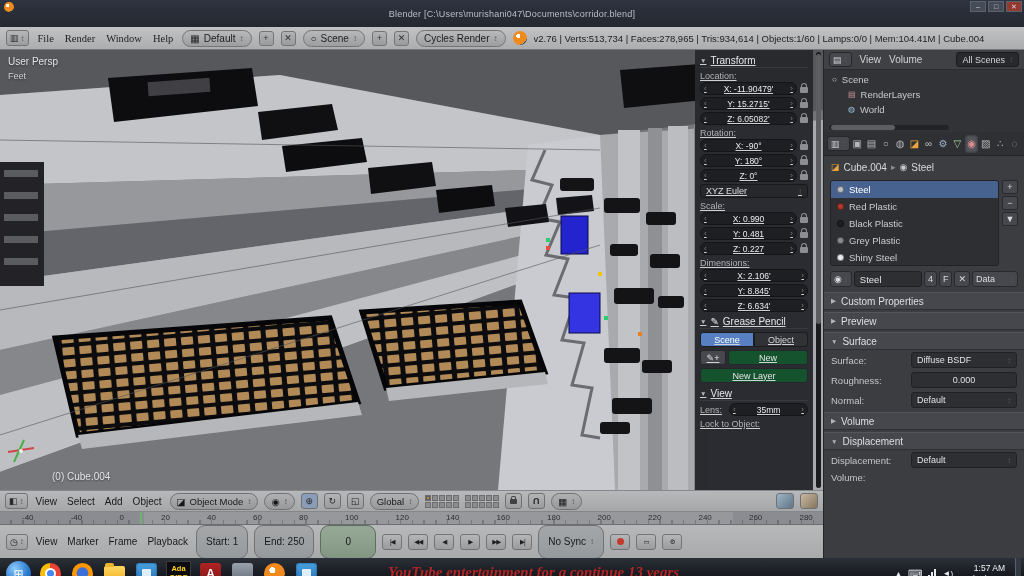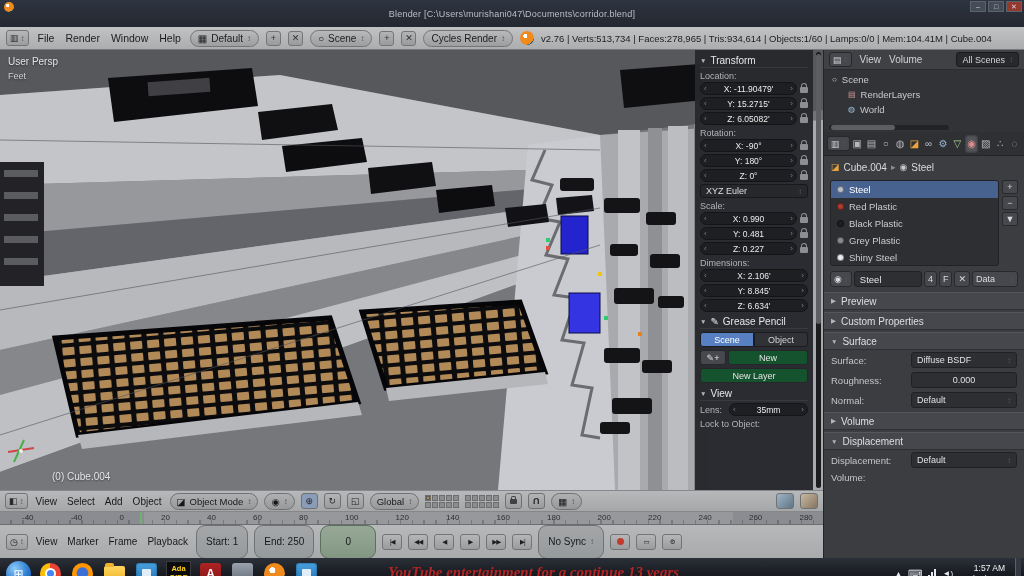--- a/index.html
+++ b/index.html
@@ -12,38 +12,38 @@
   .blogo { position:absolute; left:4px; top:2px; width:10px; height:10px; border-radius:50%;
            background:radial-gradient(circle at 38% 35%, #fff 0 18%, #f08a1d 19% 72%, #1c4f72 73% 100%); }
   .wtitle { font-size:9px; color:#b9bec6; letter-spacing:.2px; }
   .winbtns { position:absolute; right:2px; top:1px; display:flex; gap:2px; }
   .wb { width:16px; height:11px; background:#454c57; border:1px solid #5b636f; color:#d4d8de; font-size:7px; line-height:9px; text-align:center; }
   .wb.close { background:#93392f; }
 
   
   .infobar { height:23px; background:linear-gradient(#c1c2c4,#acadaf); border-bottom:1px solid #76787a; display:flex; align-items:center; gap:7px; padding:0 6px; font-size:10.5px; color:#1c1d1f; white-space:nowrap; overflow:hidden; }
   .edbtn { height:16px; background:linear-gradient(#b6b7b9,#9c9d9f); border:1px solid #727476; border-radius:3px; display:inline-flex; align-items:center; gap:2px; padding:0 3px; font-size:9px; color:#2a2b2d; }
-  .menuitem { padding:0 2px; }
+  .menuitem { padding:0 2px;font-family:Liberation Serif, serif; }
   .lightdd { height:17px; background:linear-gradient(#b8b9bb,#9d9ea0); border:1px solid #737577; border-radius:9px; display:inline-flex; align-items:center; gap:4px; padding:0 7px; font-size:10px; }
   .ddg { font-size:8px; color:#55575a; }
   .mini { width:15px; height:15px; border:1px solid #737577; background:linear-gradient(#b2b3b5,#9a9b9d); border-radius:3px; font-size:9px; line-height:13px; text-align:center; color:#333; }
   .ilogo { width:14px; height:14px; border-radius:50%; background:radial-gradient(circle at 38% 35%, #fff 0 16%, #f08a1d 17% 70%, #1c4f72 71% 100%); }
   .stats { font-size:9.5px; color:#202123; overflow:hidden; }
 
   
   .main { display:flex; height:508px; }
   .leftcol { width:823px; display:flex; flex-direction:column; }
 
   
   .viewport { position:relative; height:440px; overflow:hidden; background:#7c7e82; }
   .scene { position:absolute; inset:0; width:823px; height:440px; }
   .vp-text { position:absolute; color:#e3e4e6; font-size:10px; text-shadow:0 1px 2px rgba(0,0,0,.45); }
 
   
-  .npanel { position:absolute; top:0; bottom:0; right:10px; width:118px; background:rgba(39,40,44,.97); padding:3px 5px; color:#cfd0d4; font-size:9px; overflow:hidden; }
+  .npanel { position:absolute; top:0; bottom:0; right:10px; width:118px; background:rgba(39,40,44,.97); padding:3px 5px; color:#cfd0d4; font-size:9px; overflow:hidden;text-decoration:underline; }
   .npscroll { position:absolute; top:2px; bottom:2px; right:2px; width:5px; background:#1b1c1e; border-radius:3px; }
   .npscroll::after { content:""; position:absolute; top:2px; left:0; width:5px; height:62%; background:#5d5e62; border-radius:3px; }
   .np-h { display:flex; align-items:center; gap:4px; height:15px; font-size:10px; color:#e6e7e9; border-bottom:1px solid rgba(255,255,255,.07); margin-bottom:2px; }
   .tri { font-size:6.5px; color:#b2b3b7; }
   .np-label { color:#b2b3b7; margin:3px 0 1px; }
   .np-row { display:flex; align-items:center; gap:3px; margin-bottom:2px; }
   .nfield { flex:1; height:13px; background:#1e1f22; border:1px solid #131416; border-radius:7px; display:flex; align-items:center; justify-content:space-between; padding:0 3px; color:#eaebed; min-width:0; }
   .nfield .arr { color:#7e7f84; font-size:8px; line-height:1; }
   .nval { font-size:8.5px; white-space:nowrap; overflow:hidden; }
   .lock { position:relative; width:8px; height:6px; background:#8d8e92; border-radius:1px; flex:0 0 auto; margin-top:3px; }
@@ -651,25 +651,25 @@
           <span class="dbox">F</span>
           <span class="dbox">✕</span>
           <span class="dbox" style="width:46px; justify-content:space-between;">
             <span>Data</span>
             <span class="ddg">↕</span>
           </span>
         </div>
 
         <div class="phead">
           <span class="tri">▶</span>
-          <span>Preview</span>
+          <span>Custom Properties</span>
         </div>
         <div class="phead">
           <span class="tri">▶</span>
-          <span>Custom Properties</span>
+          <span>Preview</span>
         </div>
         <div class="phead">
           <span class="tri">▼</span>
           <span>Surface</span>
         </div>
         <div class="prow">
           <span>Surface:</span>
           <span class="pw dd">
             <span>Diffuse BSDF</span>
             <span class="ddg">↕</span>

